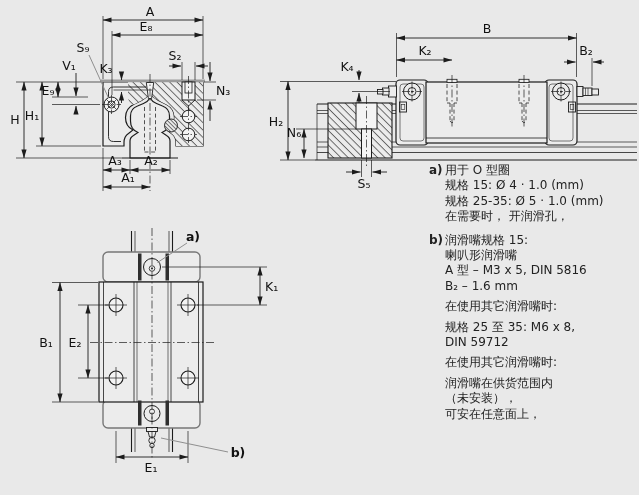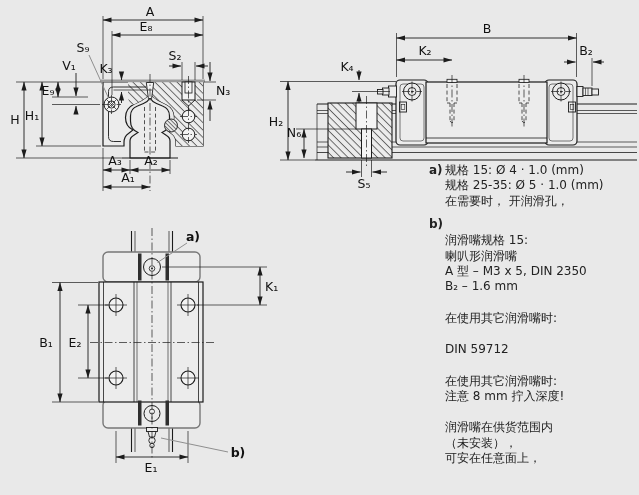--- a/index.html
+++ b/index.html
@@ -14,21 +14,21 @@
   .dim{stroke:#1c1c1c;stroke-width:0.9;fill:none;}
   .cl{stroke:#1c1c1c;stroke-width:0.7;fill:none;stroke-dasharray:8 2.5 1.5 2.5;}
   .hid{stroke:#2a2a2a;stroke-width:0.8;fill:none;stroke-dasharray:4 2.6;}
   .lead{stroke:#8f8f8f;stroke-width:1;fill:none;}
   .grayedge{stroke:#9b9b9b;stroke-width:2.6;fill:none;}
   .notes{position:absolute;left:429px;top:163px;width:208px;color:#222;font-size:12px;}
   .note-block{display:flex;margin-bottom:8px;}
   .marker{font-weight:bold;width:16px;flex:none;line-height:15.4px;}
   .note-lines{flex:1;}
   .note-lines div{line-height:15.4px;white-space:nowrap;}
-  .grp{margin-bottom:5px;margin-top:16px;}
+  .grp{margin-bottom:5px;}
 </style>
 </head>
 <body>
 
 <div class="stage">
 <svg width="639" height="495" viewBox="0 0 639 495">
   <defs>
     <marker id="ar" markerWidth="10" markerHeight="7" refX="9" refY="3.5" orient="auto-start-reverse" markerUnits="userSpaceOnUse">
       <path d="M0.5,0.9 L9.2,3.5 L0.5,6.1 Z" fill="#1c1c1c"></path>
     </marker>
@@ -314,43 +314,44 @@
       <text x="238" y="457" text-anchor="middle" style="font-weight:bold">b)</text>
       <line class="lead" x1="228" y1="452" x2="161" y2="438"></line>
     </g>
   </g>
 </svg>
 
 <div class="notes">
   <div class="note-block">
     <span class="marker">a)</span>
     <div class="note-lines">
+      <div>用于 O 型圈</div>
       <div>规格 15: Ø 4 · 1.0 (mm)</div>
       <div>规格 25-35: Ø 5 · 1.0 (mm)</div>
       <div>在需要时， 开润滑孔，</div>
     </div>
   </div>
   <div class="note-block">
     <span class="marker">b)</span>
     <div class="note-lines">
       <div class="grp">
         <div>润滑嘴规格 15:</div>
         <div>喇叭形润滑嘴</div>
-        <div>A 型 – M3 x 5, DIN 2350</div>
+        <div>A 型 – M3 x 5, DIN 5816</div>
         <div>B₂ – 1.6 mm</div>
       </div>
       <div class="grp">
         <div>在使用其它润滑嘴时:</div>
       </div>
       <div class="grp">
+        <div>规格 25 至 35: M6 x 8,</div>
         <div>DIN 59712</div>
       </div>
       <div class="grp">
         <div>在使用其它润滑嘴时:</div>
-        <div>注意 8 mm 拧入深度!</div>
       </div>
       <div class="grp">
         <div>润滑嘴在供货范围内</div>
         <div>（未安装），</div>
         <div>可安在任意面上，</div>
       </div>
     </div>
   </div>
 </div>
 </div>

